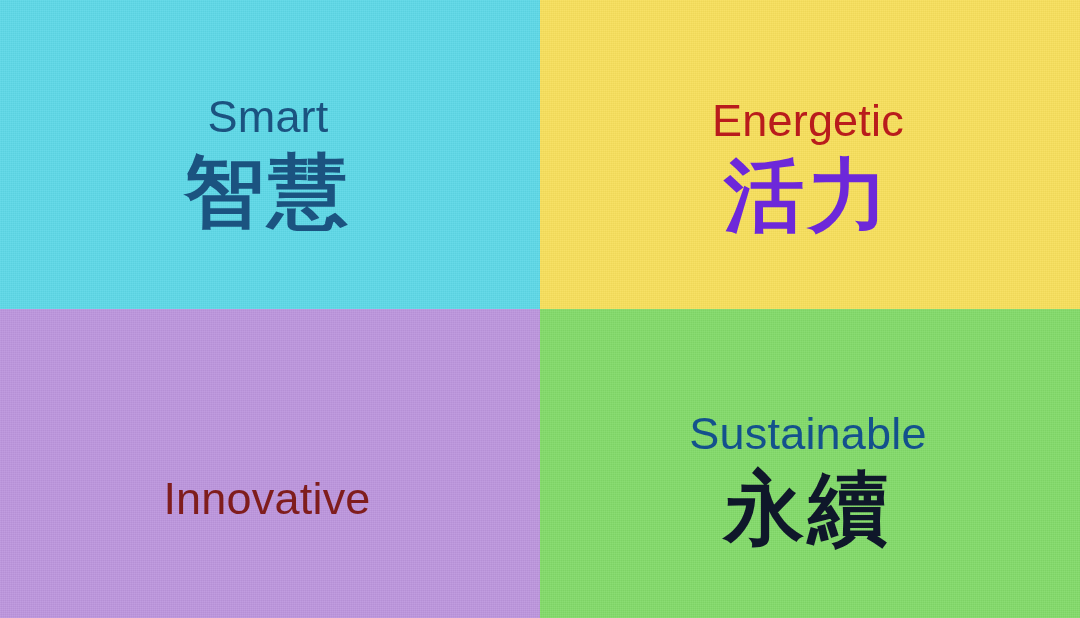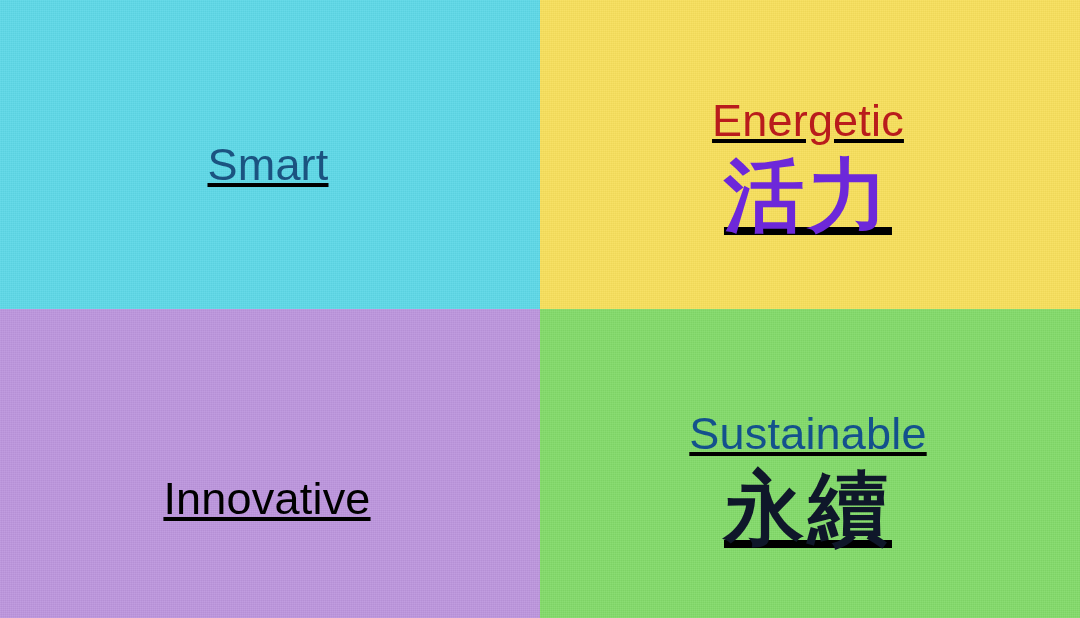--- a/index.html
+++ b/index.html
@@ -11,21 +11,20 @@
     overflow: hidden;
     background: #ffffff;
   }
 
   #brand-grid {
     width: 1080px;
     height: 618px;
     display: grid;
     grid-template-columns: 540px 540px;
     grid-template-rows: 309px 309px;
-    text-decoration: underline;
   }
 
   .quadrant {
     position: relative;
     display: flex;
     flex-direction: column;
     align-items: center;
     justify-content: center;
     overflow: hidden;
   }
@@ -79,33 +78,34 @@
   #quadrant-sustainable .label-stack  { transform: translate(-2px, 18px); }
 </style>
 </head>
 <body>
 
 <div id="brand-grid">
 
   <section class="quadrant" id="quadrant-smart" style="background-color: rgb(94, 217, 232);">
     <div class="label-stack">
       <div class="label-en" style="color: rgb(27, 83, 128);">Smart</div>
+      <div class="label-zh" style="color: rgb(27, 83, 128);">智慧</div>
     </div>
   </section>
 
   <section class="quadrant" id="quadrant-energetic" style="background-color: rgb(248, 224, 92);">
     <div class="label-stack">
       <div class="label-en" style="color: #b91c1c;">Energetic</div>
       <div class="label-zh" style="color: #6d28d9;">活力</div>
     </div>
   </section>
 
   <section class="quadrant" id="quadrant-innovative" style="background-color: rgb(189, 150, 222);">
     <div class="label-stack">
-      <div class="label-en" style="color: #000000; margin-top: 33px;">Innovative</div>
+      <div class="label-en" style="color: #7f1d1d; margin-top: 33px;">Innovative</div>
     </div>
   </section>
 
   <section class="quadrant" id="quadrant-sustainable" style="background-color: rgb(131, 219, 106);">
     <div class="label-stack">
       <div class="label-en" style="color: rgb(20, 81, 140);">Sustainable</div>
       <div class="label-zh" style="color: #0f172a;">永續</div>
     </div>
   </section>
 

